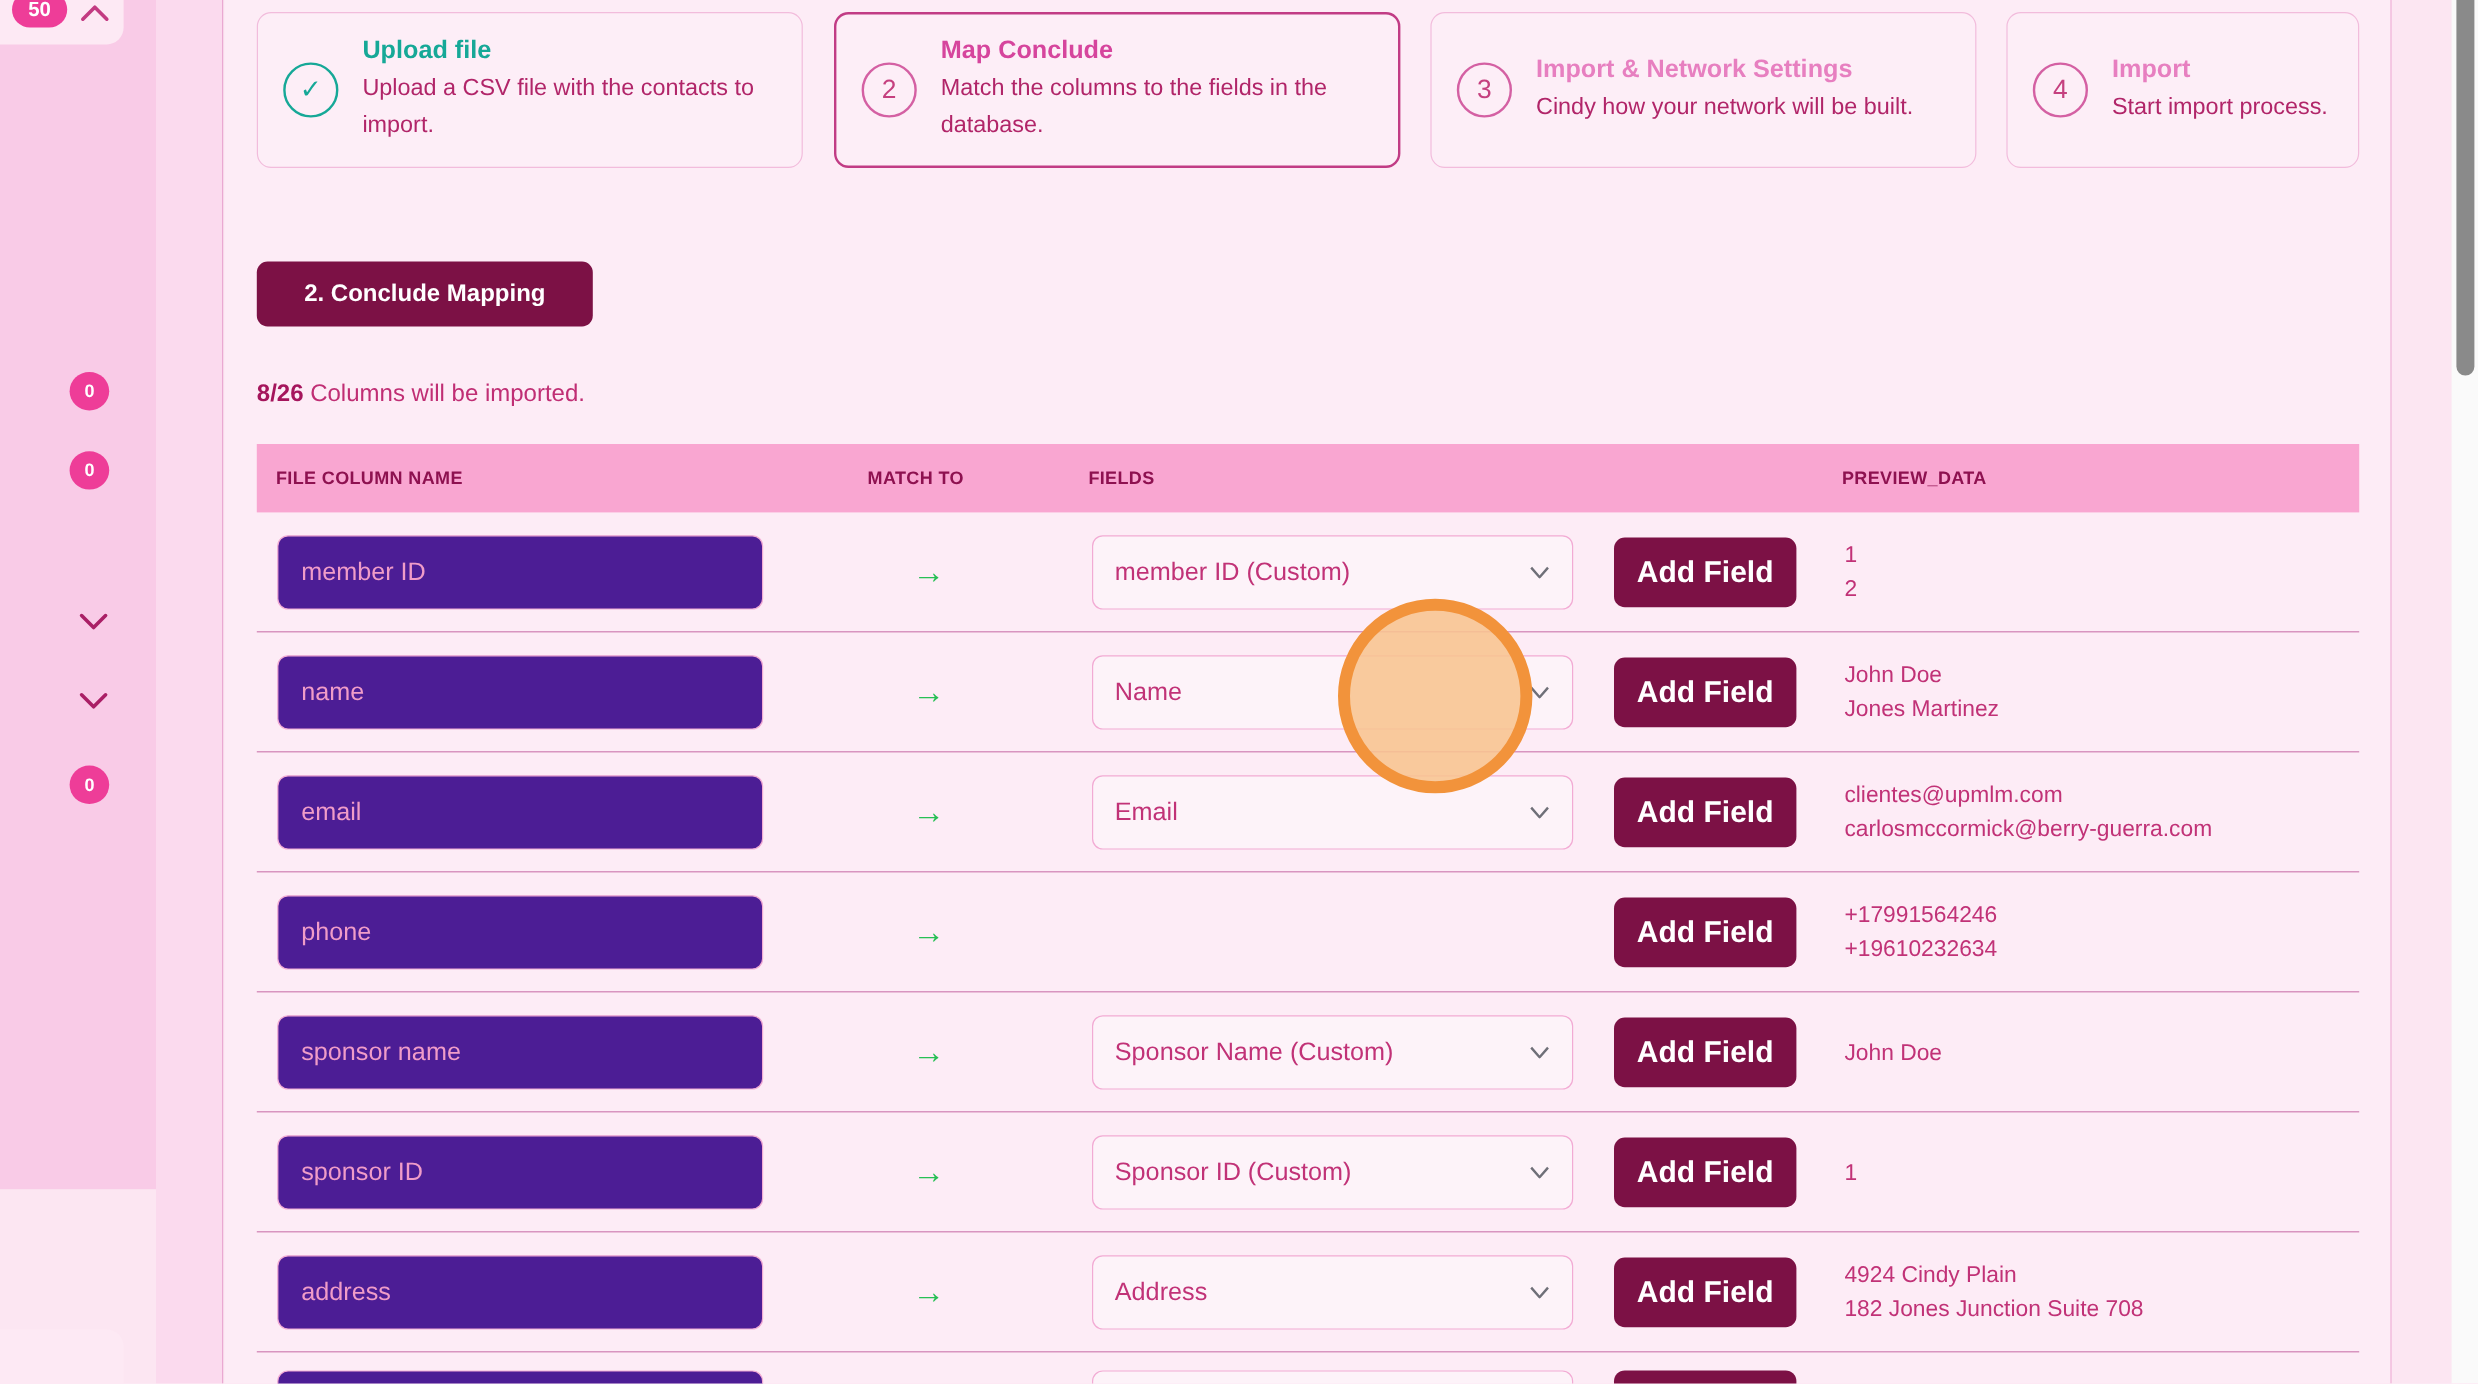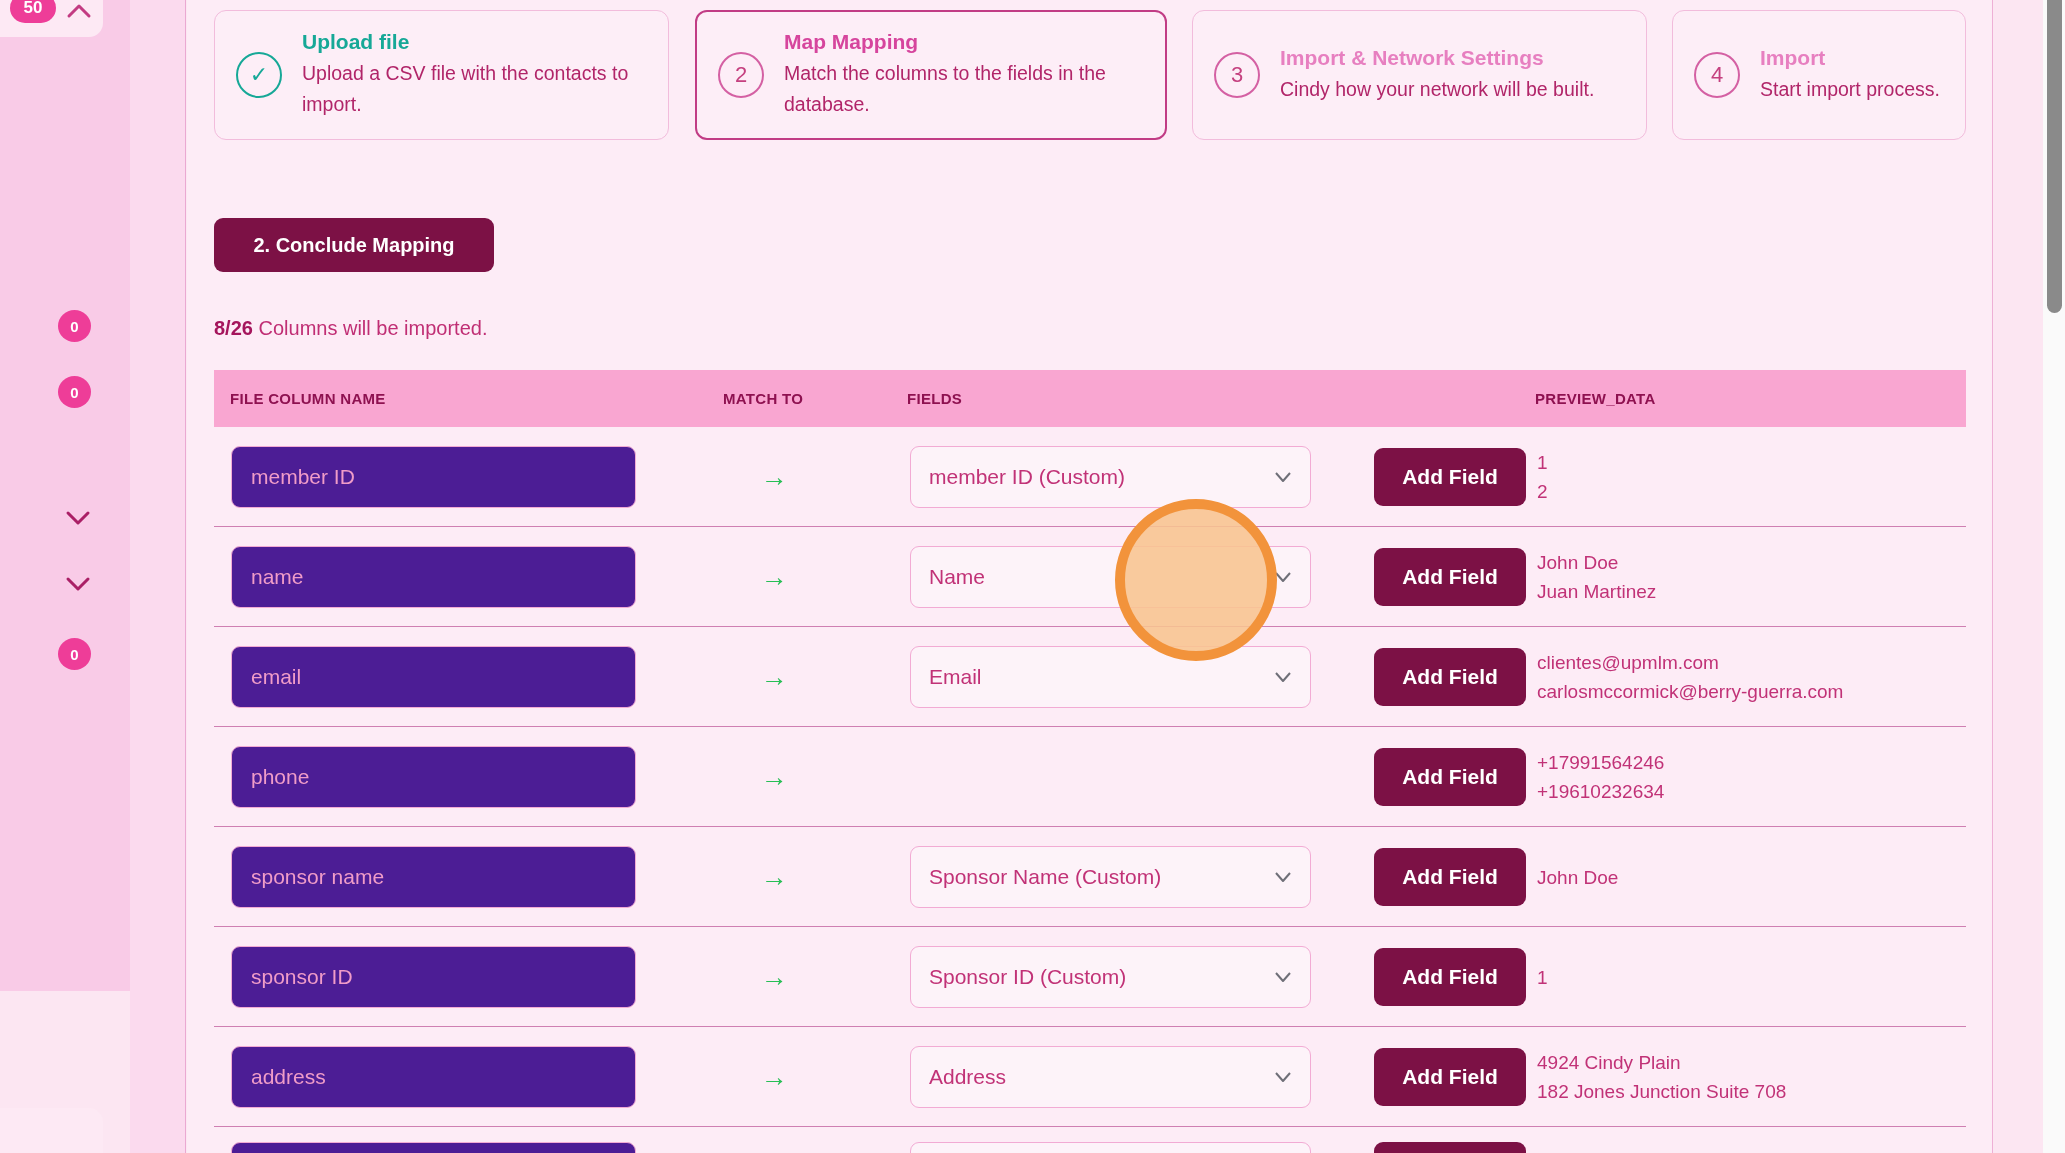--- a/index.html
+++ b/index.html
@@ -55,22 +55,22 @@
   .cell-input { position:absolute; left:17px; top:19px; width:405px; height:62px; background:#4c1d95;
                 border:1.5px solid #f2abd4; border-radius:9px; display:flex; align-items:center; padding-left:19px;
                 font-size:21px; color:#f09cc8; }
   .arrow { position:absolute; left:545px; top:0; width:30px; height:100px; display:flex; align-items:center;
            justify-content:center; font-size:27px; color:#27bf55; }
   .cell-select { position:absolute; left:696px; top:19px; width:401px; height:62px; background:#fdf3f9;
                  border:1.5px solid #f2abd4; border-radius:9px; display:flex; align-items:center; padding:0 18px;
                  font-size:21px; color:#c13277; cursor:pointer; }
   .sel-label { flex:1 1 auto; }
   .chev-select { width:18px; height:12px; flex:0 0 auto; }
-  .add-field { position:absolute; left:1160px; top:21px; width:152px; height:58px; background:#7c1145; color:#fff;
-               font-weight:bold; font-size:21px; border:none; border-radius:9px; cursor:pointer; font-family:inherit; }
+  .add-field { position:absolute; left:1131px; top:21px; width:152px; height:58px; background:#7c1145; color:#fff;
+               font-weight:bold; font-size:25px; border:none; border-radius:9px; cursor:pointer; font-family:inherit; }
   .preview { position:absolute; left:1323px; top:0; height:100px; display:flex; flex-direction:column;
              justify-content:center; font-size:19px; color:#c13277; line-height:29px; }
   .trow.partial .cell-input, .trow.partial .cell-select { top:15px; }
   .trow.partial .add-field { top:15px; }
   
   .cursor-halo { position:absolute; left:1115px; top:499px; width:162px; height:162px; border-radius:50%;
                  background:rgba(248,196,144,.88); border:10px solid #f2933b; z-index:5; pointer-events:none; }
   
   .scroll-track { position:absolute; right:0; top:0; width:22px; height:1153px; background:#fafafa; }
   .scroll-thumb { position:absolute; left:4px; top:-10px; width:15px; height:323px; background:#8a8a8a; border-radius:8px; }
@@ -103,21 +103,21 @@
   <div class="step-card sc-1">
     <div class="step-icon done">✓</div>
     <div class="step-texts">
       <div class="step-title">Upload file</div>
       <div class="step-desc">Upload a CSV file with the contacts to import.</div>
     </div>
   </div>
   <div class="step-card sc-2 active">
     <div class="step-icon">2</div>
     <div class="step-texts">
-      <div class="step-title">Map Mapping</div>
+      <div class="step-title">Map Conclude</div>
       <div class="step-desc">Match the columns to the fields in the database.</div>
     </div>
   </div>
   <div class="step-card sc-3">
     <div class="step-icon">3</div>
     <div class="step-texts">
       <div class="step-title">Import &amp; Network Settings</div>
       <div class="step-desc">Cindy how your network will be built.</div>
     </div>
   </div>
@@ -166,21 +166,21 @@
     <div class="arrow">→</div>
     <div class="cell-select">
       <span class="sel-label">Name</span>
       <svg class="chev-select" viewBox="0 0 18 12">
         <polyline points="2,2 9,10 16,2" fill="none" stroke="#6f6f78" stroke-width="2" stroke-linejoin="round"></polyline>
       </svg>
     </div>
     <button class="add-field">Add Field</button>
     <div class="preview">
       <div>John Doe</div>
-      <div>Juan Martinez</div>
+      <div>Jones Martinez</div>
     </div>
   </div>
 
   <div class="trow">
     <div class="cell-input">
             <span>email</span>
           </div>
     <div class="arrow">→</div>
     <div class="cell-select">
       <span class="sel-label">Email</span>

